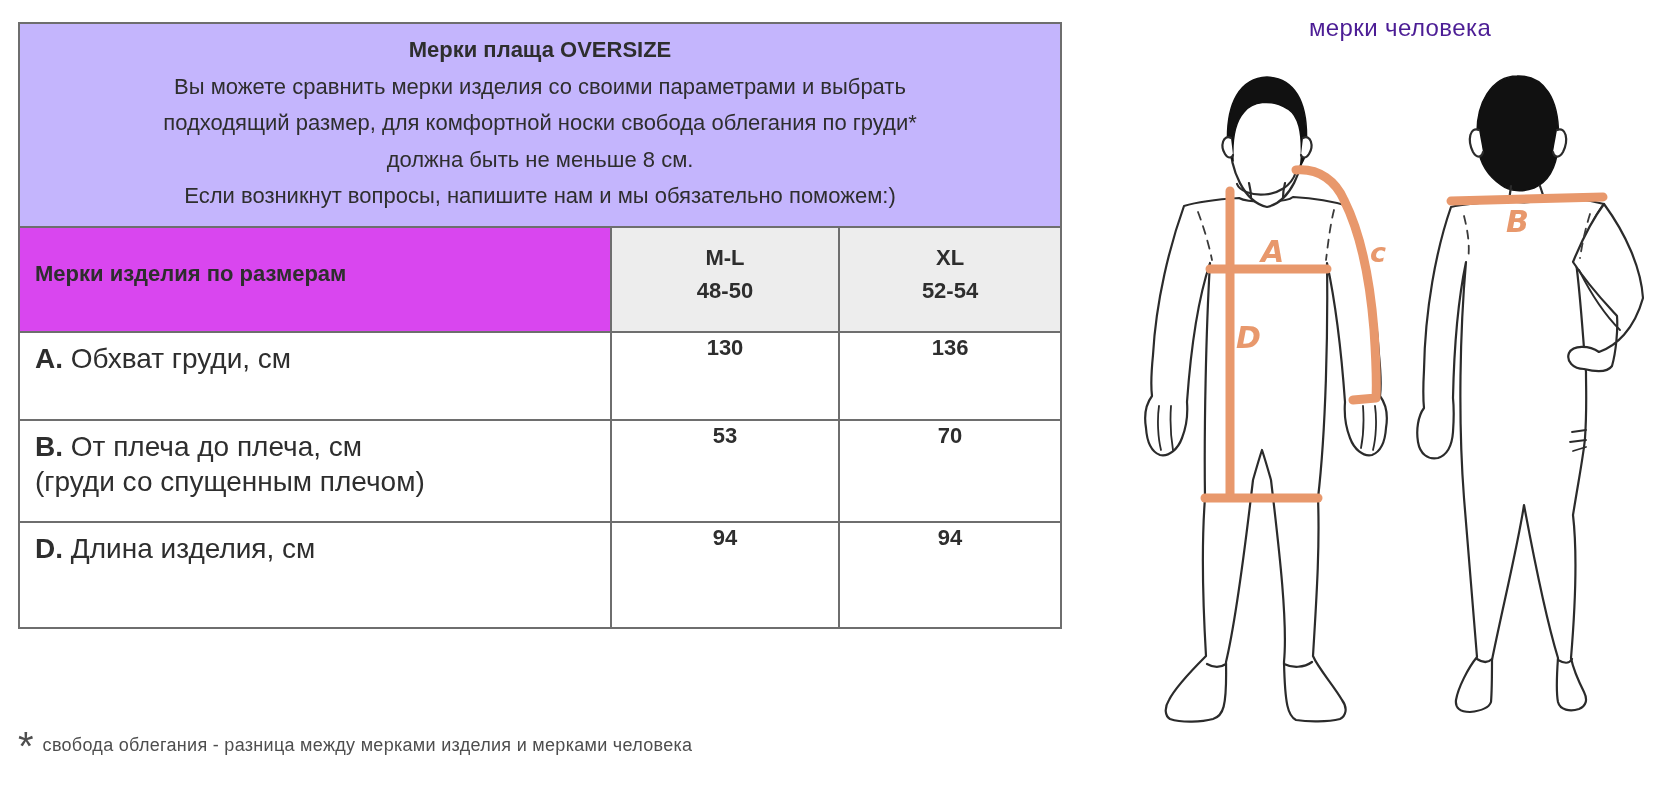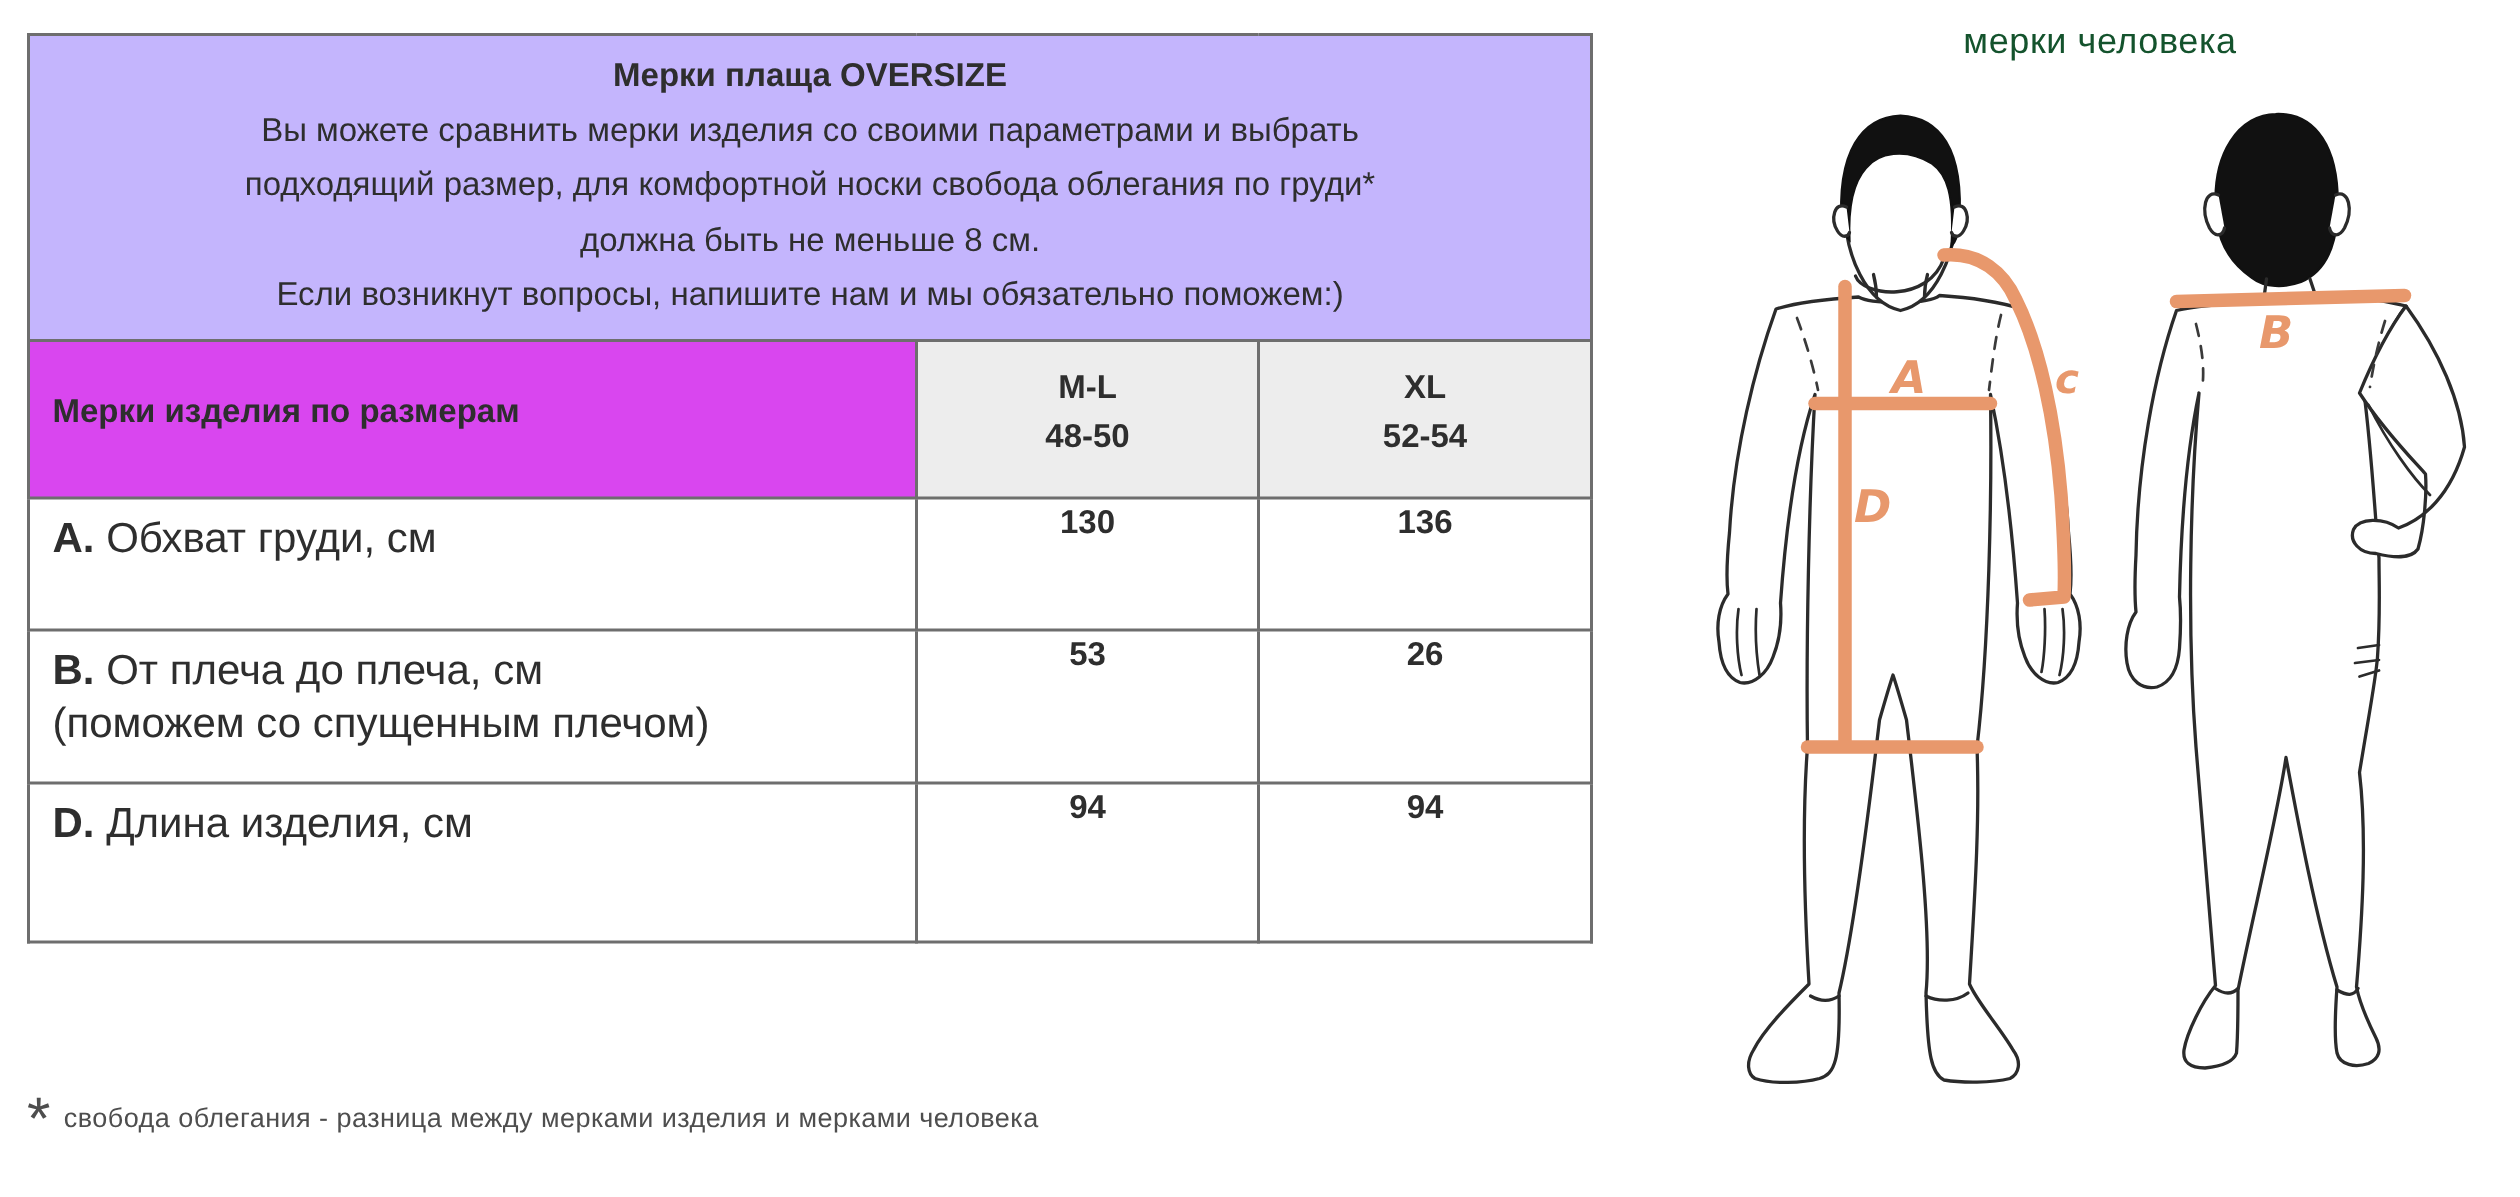--- a/index.html
+++ b/index.html
@@ -25,21 +25,21 @@
 
   
   .footnote{position:absolute;left:18px;top:726px;display:flex;align-items:flex-start;
             color:#4e4e4e;}
   .footnote .ast{font-size:40px;line-height:1;margin-right:9px;}
   .footnote .fn-text{font-size:18px;padding-top:9px;letter-spacing:.3px;}
 
   
   .fig-panel{position:absolute;left:1120px;top:0;width:560px;height:798px;}
   .fig-title{position:absolute;left:0;top:14px;width:100%;text-align:center;
-             font-size:24px;color:#14532d;letter-spacing:.4px;}
+             font-size:24px;color:#4c1d95;letter-spacing:.4px;}
   .fig-svg{position:absolute;left:0;top:0;}
   .outline{fill:#ffffff;stroke:#2b2b2b;stroke-width:2.2;stroke-linejoin:round;stroke-linecap:round;}
   .stroke{fill:none;stroke:#2b2b2b;stroke-width:2.2;stroke-linejoin:round;stroke-linecap:round;}
   .dash{fill:none;stroke:#3a3a3a;stroke-width:1.8;stroke-dasharray:8 7;stroke-linecap:round;}
   .hair{fill:#111;stroke:#111;stroke-width:1.5;}
   .meas{fill:none;stroke:#e8986c;stroke-width:9;stroke-linecap:round;stroke-linejoin:round;}
   .mlabel{fill:#e8986c;font-family:"DejaVu Sans",sans-serif;font-size:30px;font-weight:bold;font-style:italic;}
   .mlabel.small{font-size:27px;}
 </style>
 </head>
@@ -81,24 +81,24 @@
           <span>Обхват груди, см</span>
           <div></div>
         </td>
         <td class="val">130</td>
         <td class="val">136</td>
       </tr>
       <tr class="rB">
         <td class="row-label">
           <b>B.</b>
           <span>От плеча до плеча, см</span>
-          <div>(поможем со спущенным плечом)</div>
+          <div>(груди со спущенным плечом)</div>
         </td>
         <td class="val">53</td>
-        <td class="val">26</td>
+        <td class="val">70</td>
       </tr>
       <tr class="rD">
         <td class="row-label">
           <b>D.</b>
           <span>Длина изделия, см</span>
           <div></div>
         </td>
         <td class="val">94</td>
         <td class="val">94</td>
       </tr>

